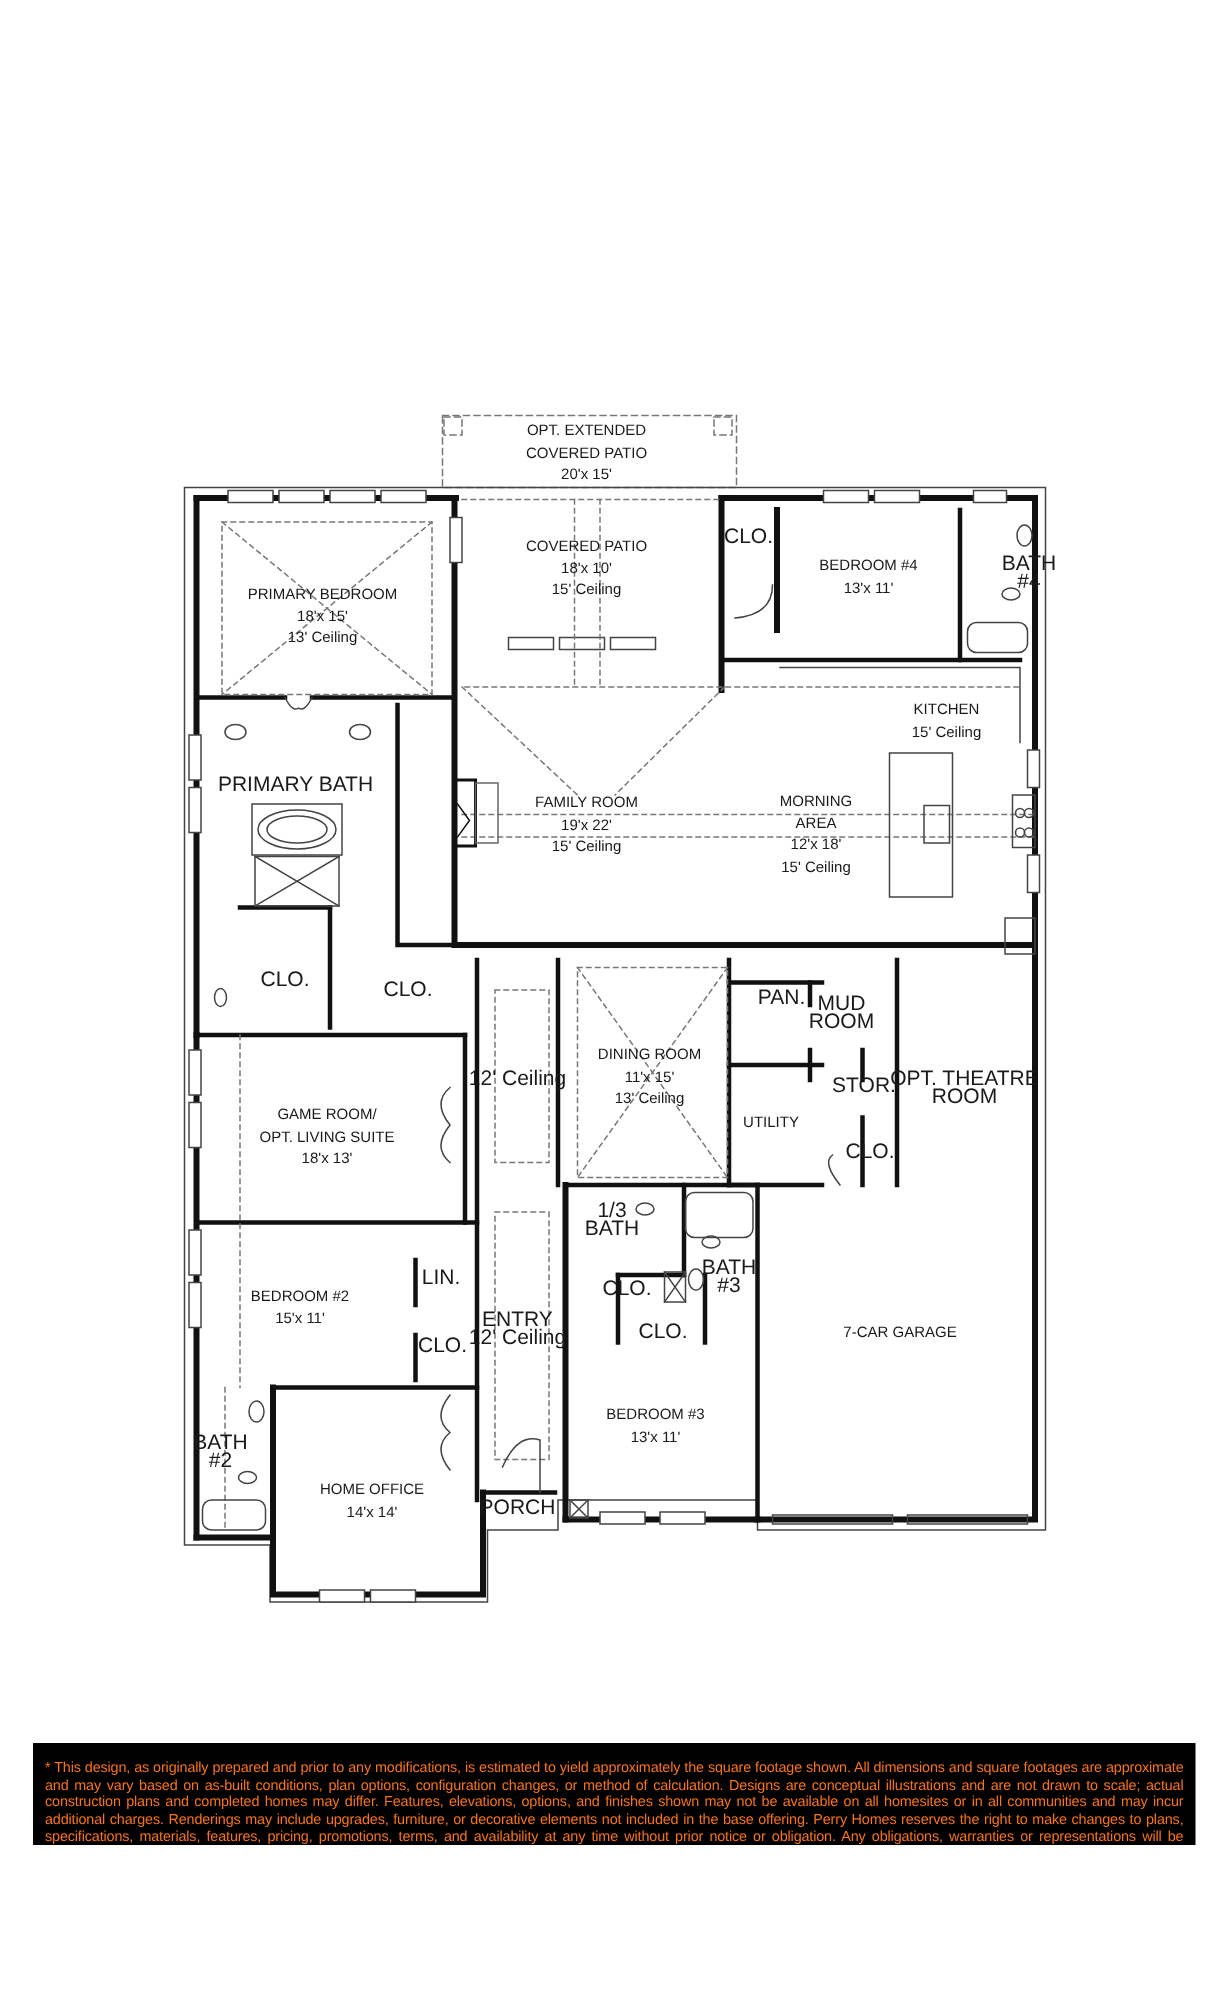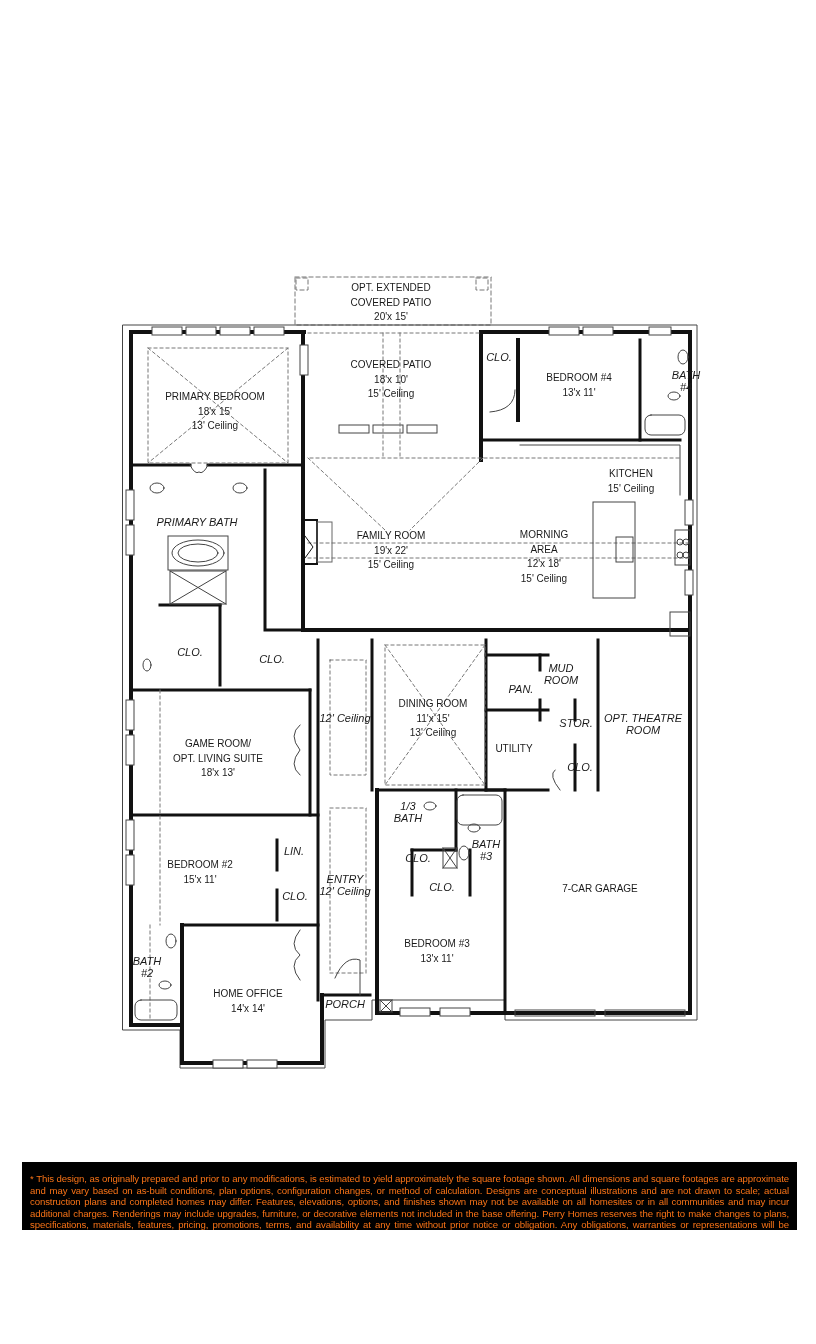--- a/index.html
+++ b/index.html
@@ -1,21 +1,21 @@
 <!DOCTYPE html>
 <html><head>
 <meta charset="utf-8">
 <style>
   html, body { margin: 0; padding: 0; background: #ffffff; }
   body { width: 816px; height: 1344px; position: relative; overflow: hidden; font-family: "Liberation Sans", sans-serif; }
   #plan { position: absolute; left: 0; top: 0; width: 816px; height: 1150px; }
   .lbl { position: absolute; text-align: center; color: #1a1a1a; font-size: 10px; line-height: 14.5px; white-space: nowrap; transform: translateX(-50%); }
   .lbl .name { display: block; }
   .lbl .dim, .lbl .ceil { display: block; }
-  .sm { font-size: 11px; line-height: 12px; font-style: italic; }
+  .sm { font-size: 14px; line-height: 12px; }
   .disclaimer { position: absolute; left: 22px; top: 1162px; width: 775px; height: 68px; background: #000; color: #f97316; overflow: hidden; }
   .disclaimer p { margin: 0; padding: 11px 8px 0 8px; font-size: 9.6px; line-height: 11.5px; text-align: justify; letter-spacing: -0.1px; }
 </style>
 </head>
 <body>
 
 <svg id="plan" viewBox="0 0 816 1150" xmlns="http://www.w3.org/2000/svg">
   <g fill="none" stroke="#111" stroke-linecap="square">
 
     <g stroke="#777" stroke-width="1" stroke-dasharray="4,3">
@@ -233,21 +233,21 @@
     <div class="lbl sm" style="left: 190px; top: 646px;">
       <span class="name">CLO.</span>
     </div>
     <div class="lbl sm" style="left: 272px; top: 653px;">
       <span class="name">CLO.</span>
     </div>
     <div class="lbl sm" style="left: 561px; top: 662px;">
       <span class="name">MUD</span>
       <span class="name">ROOM</span>
     </div>
-    <div class="lbl sm" style="left: 521px; top: 683px; text-align: right;">
+    <div class="lbl sm" style="left: 521px; top: 658px; text-align: right;">
       <span class="name">PAN.</span>
     </div>
     <div class="lbl sm" style="left: 643px; top: 712px;">
       <span class="name">OPT. THEATRE</span>
       <span class="name">ROOM</span>
     </div>
     <div class="lbl" style="left: 433px; top: 697px;">
       <span class="name">DINING ROOM</span>
       <span class="dim">11'x 15'</span>
       <span class="ceil">13' Ceiling</span>

